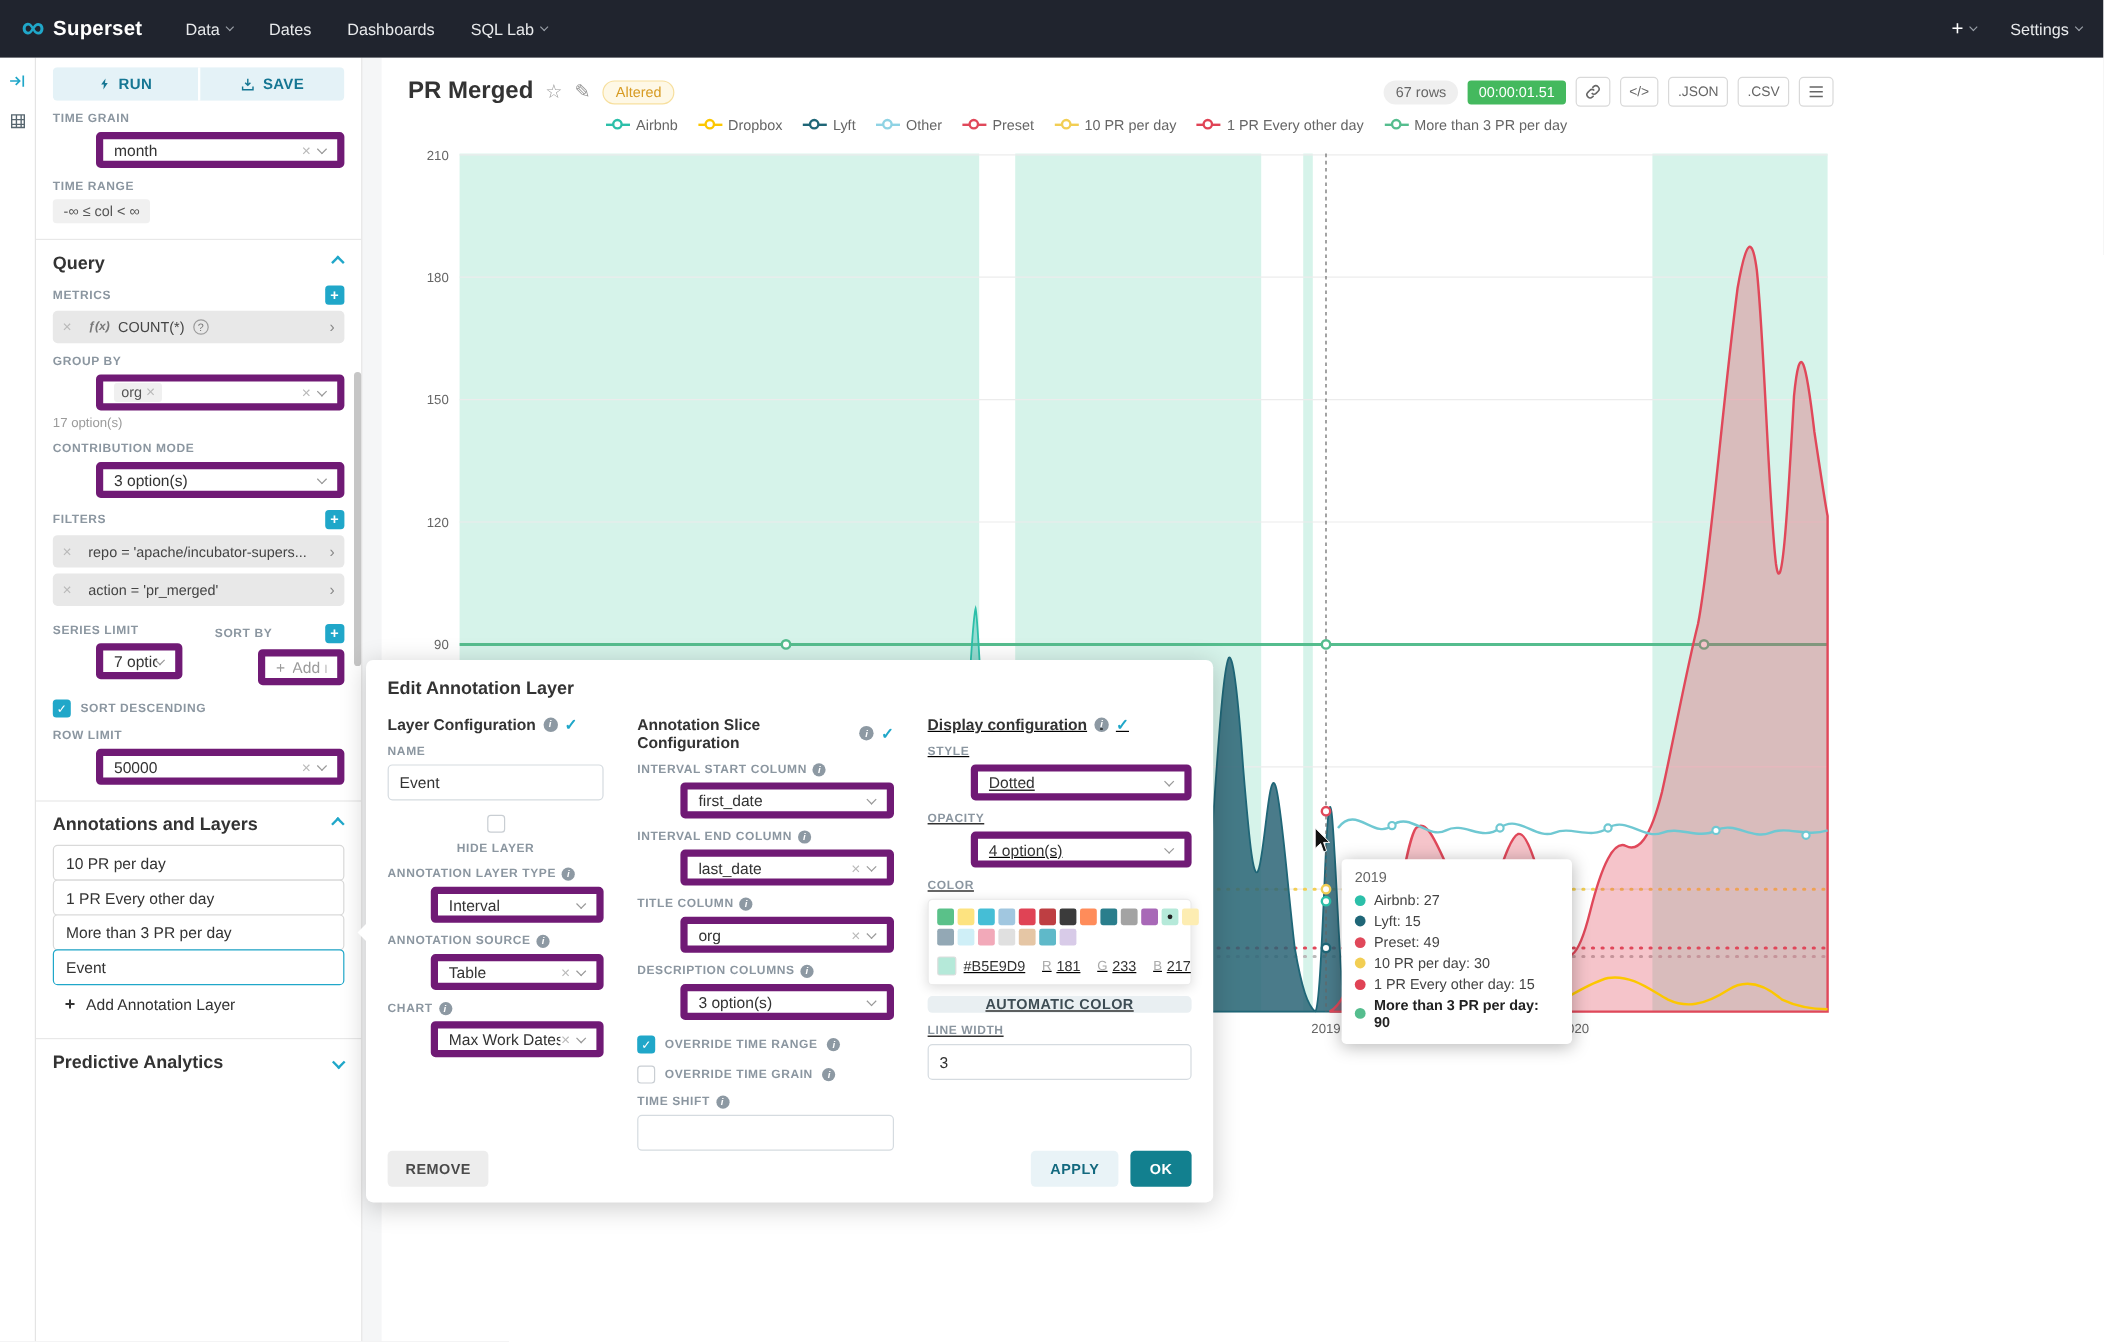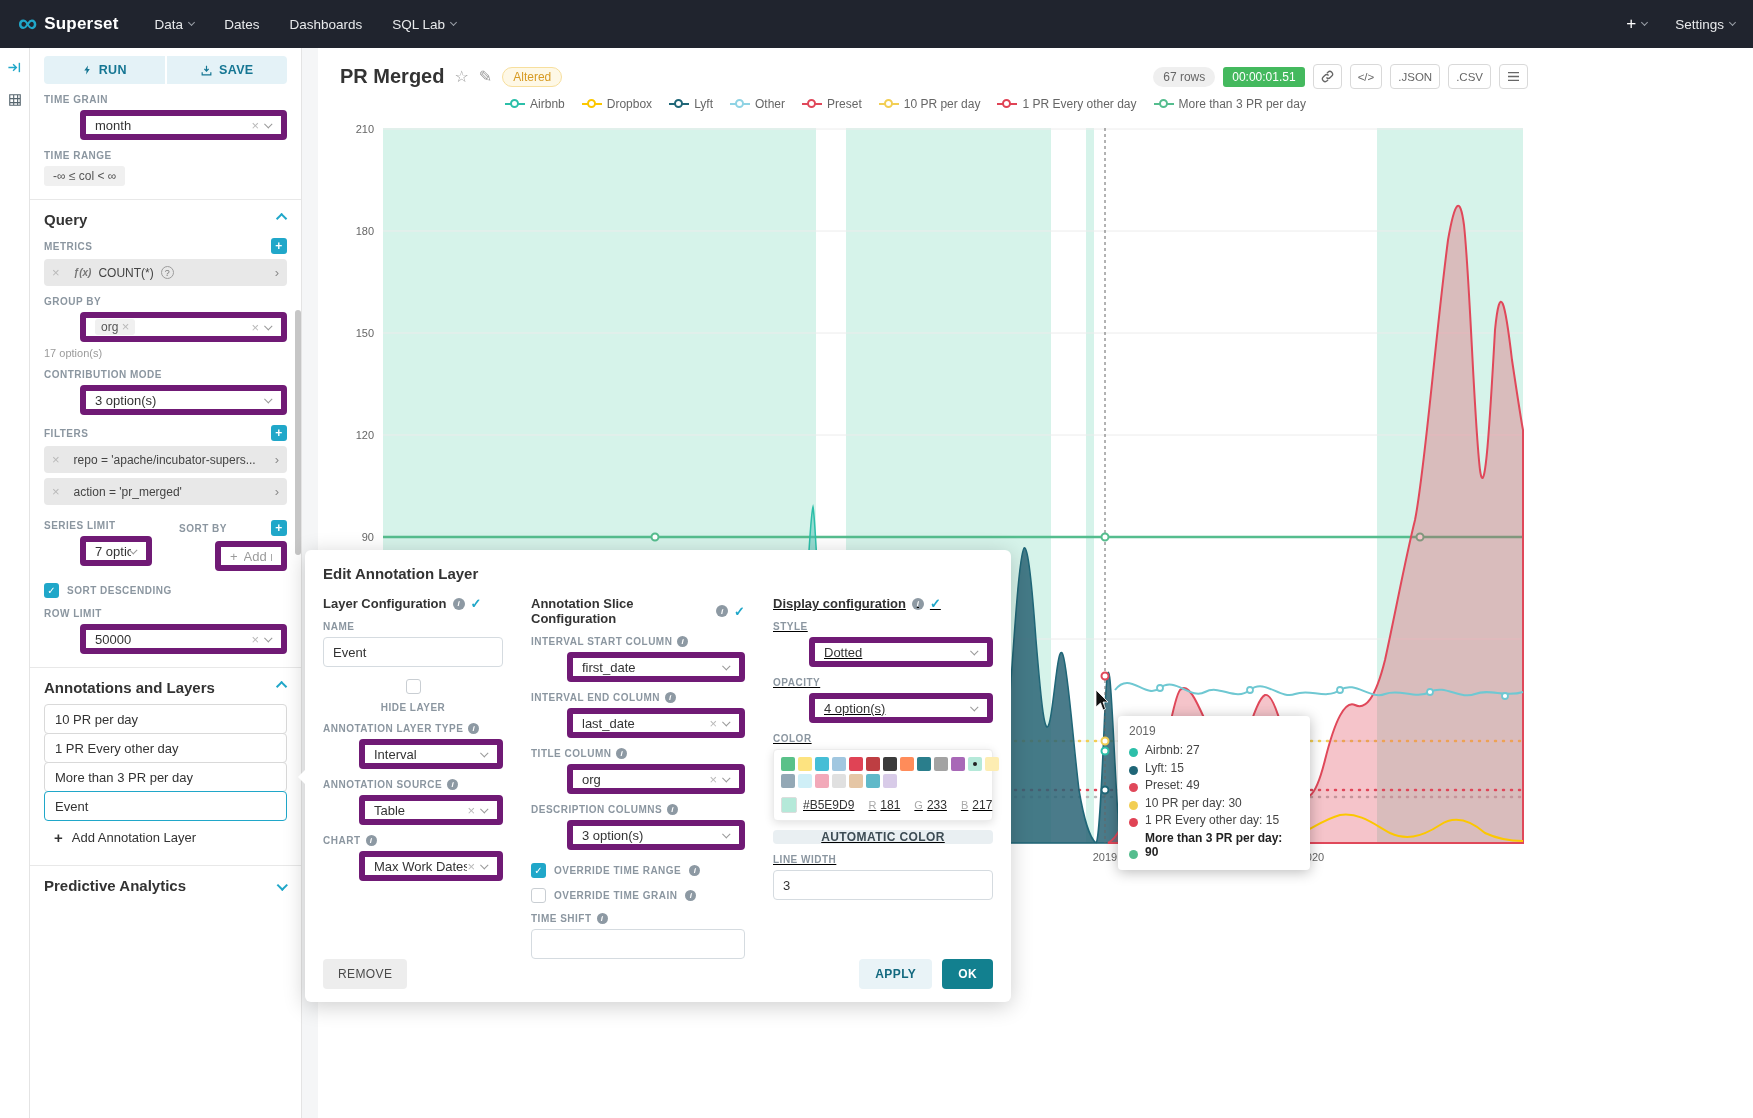--- a/index.html
+++ b/index.html
@@ -87,28 +87,28 @@
   .swatch-panel { border:1px solid #ECECEC; border-radius:4px; box-shadow:0 2px 10px rgba(0,0,0,.13); padding:7px; background:#fff; }
   .swatch-grid { display:grid; grid-template-columns:repeat(13,14px); gap:3px; }
   .swatch { width:14px; height:14px; border-radius:2px; position:relative; cursor:pointer; background:#eee; }
   .swatch.selected::after { content:""; position:absolute; left:5px; top:5px; width:4px; height:4px; border-radius:50%; background:#222; }
   .hex-row { display:flex; align-items:center; gap:6px; margin-top:9px; font-size:12px; color:#333; }
   .hex-swatch { width:16px; height:16px; border-radius:2px; border:1px solid #ddd; flex:0 0 auto; }
   .rgb { display:flex; align-items:center; gap:4px; margin-left:8px; }
   .rgb .rl { color:#aaa; font-size:11px; }
   .auto-color { height:14px; background:#E9EFF2; border-radius:4px; display:flex; align-items:center; justify-content:center; font-size:12px; font-weight:700; letter-spacing:.4px; color:#3D4C54; margin-top:9px; cursor:pointer; }
   .modal-footer { position:absolute; left:18px; right:18px; bottom:13px; display:flex; align-items:center; }
-  .btn-remove { background:#EDEDED; color:#4a4a4a; font-weight:400; font-size:12px; letter-spacing:.4px; padding:8px 15px; border-radius:4px; cursor:pointer; }
+  .btn-remove { background:#EDEDED; color:#4a4a4a; font-weight:700; font-size:12px; letter-spacing:.4px; padding:8px 15px; border-radius:4px; cursor:pointer; }
   .btn-apply { background:#E9F3F7; color:#13697F; font-weight:700; font-size:12px; letter-spacing:.4px; padding:8px 16px; border-radius:4px; margin-left:auto; cursor:pointer; }
   .btn-ok { background:#12808F; color:#fff; font-weight:700; font-size:12px; letter-spacing:.4px; padding:8px 16px; border-radius:4px; margin-left:10px; cursor:pointer; }
 
   
   .tooltip { position:absolute; left:1118px; top:716px; width:192px; background:#fff; border-radius:4px; box-shadow:0 2px 14px rgba(0,0,0,.28); padding:8px 11px; z-index:45; font-size:12px; color:#444; }
   .tip-title { color:#666; margin-bottom:5px; }
-  .tip-row { display:flex; align-items:flex-end; gap:7px; margin:3.5px 0; }
+  .tip-row { display:flex; align-items:center; gap:7px; margin:3.5px 0; }
   .tip-dot { width:9px; height:9px; border-radius:50%; background:#ccc; flex:0 0 auto; }
   .tip-row.strong { font-weight:700; color:#222; }
 </style>
 </head>
 <body>
 
 <div class="screen">
 
   <div class="navbar">
     <div class="brand">

